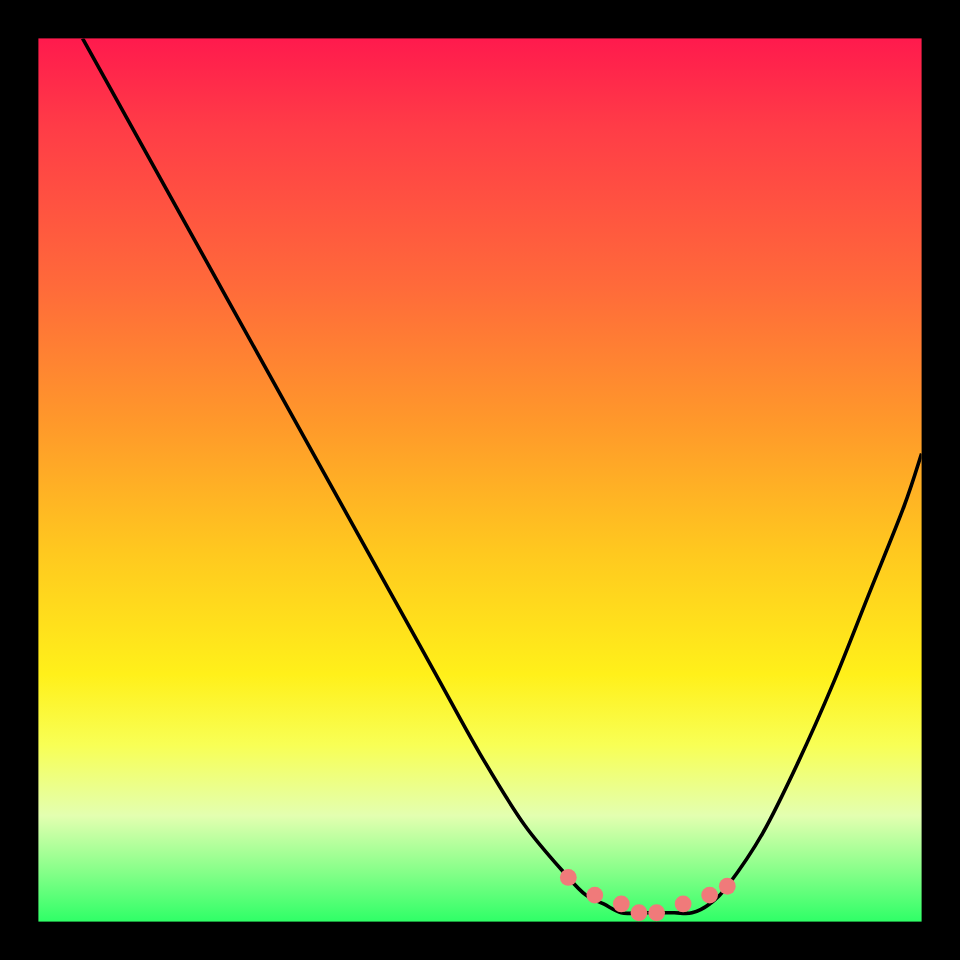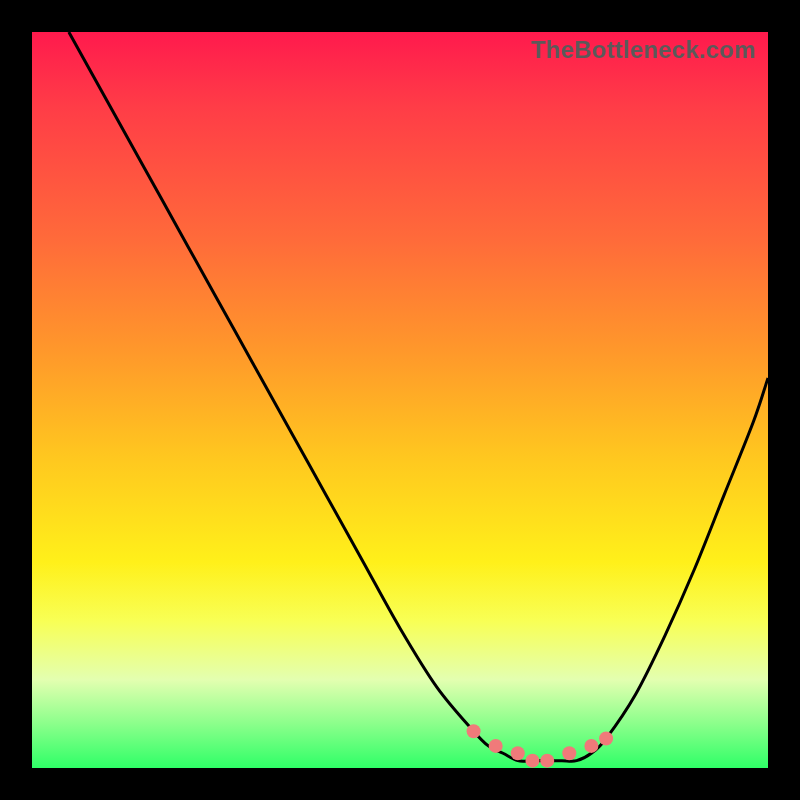--- a/index.html
+++ b/index.html
@@ -65,21 +65,20 @@
   .pink-dots circle {
     fill: #f07a7a;
   }
 </style>
 </head>
 <body>
 
 <div class="frame">
   <div class="plot">
 
-    <div class="watermark">TheBottleneck.com</div>
 
     <svg class="curve" viewBox="0 0 736 736" preserveAspectRatio="none">
 
       <path class="curve-path" d="M 36.800000000000004,0 C 42.93333333333334,11.040000000000001 61.33333333333334,44.16000000000001 73.60000000000001,66.24000000000001 C 85.86666666666667,88.32000000000001 98.13333333333333,110.40000000000002 110.39999999999999,132.48000000000002 C 122.66666666666666,154.56000000000003 134.93333333333334,176.64000000000004 147.20000000000002,198.72000000000003 C 159.4666666666667,220.8 171.73333333333335,242.88 184,264.96 C 196.26666666666665,287.03999999999996 208.53333333333333,309.12 220.79999999999998,331.2 C 233.06666666666663,353.28 245.3333333333333,375.36 257.59999999999997,397.44 C 269.8666666666666,419.52 282.1333333333334,441.6 294.40000000000003,463.68 C 306.6666666666667,485.76 318.93333333333334,507.84 331.2,529.92 C 343.46666666666664,552 355.73333333333335,575.3066666666666 368,596.16 C 380.26666666666665,617.0133333333333 392.53333333333336,637.8666666666666 404.8,655.04 C 417.06666666666666,672.2133333333334 433.0133333333333,689.3866666666668 441.59999999999997,699.2 C 450.1866666666666,709.0133333333333 451.4133333333333,710.24 456.32,713.92 C 461.2266666666667,717.5999999999999 466.1333333333333,718.8266666666666 471.04,721.28 C 475.9466666666667,723.7333333333333 480.85333333333335,727.4133333333333 485.76000000000005,728.64 C 490.66666666666674,729.8666666666667 495.5733333333334,728.64 500.48,728.64 C 505.38666666666666,728.64 510.2933333333333,728.64 515.1999999999999,728.64 C 520.1066666666666,728.64 525.0133333333333,728.64 529.92,728.64 C 534.8266666666666,728.64 539.7333333333333,729.8666666666667 544.64,728.64 C 549.5466666666666,727.4133333333333 554.4533333333334,724.96 559.36,721.28 C 564.2666666666667,717.5999999999999 566.72,716.3733333333332 574.08,706.56 C 581.44,696.7466666666667 593.7066666666667,679.5733333333333 603.52,662.4 C 613.3333333333333,645.2266666666667 623.1466666666668,624.3733333333333 632.96,603.52 C 642.7733333333333,582.6666666666666 652.5866666666667,560.5866666666666 662.4,537.28 C 672.2133333333333,513.9733333333334 682.0266666666666,488.2133333333333 691.8399999999999,463.68 C 701.6533333333332,439.1466666666667 713.92,409.7066666666667 721.28,390.08000000000004 C 728.64,370.4533333333334 733.5466666666666,353.28 736,345.91999999999996"></path>
 
       <g class="pink-dots">
           <circle cx="441.59999999999997" cy="699.2" r="7"></circle>
           <circle cx="463.68" cy="713.92" r="7"></circle>
           <circle cx="485.76000000000005" cy="721.28" r="7"></circle>
           <circle cx="500.48" cy="728.64" r="7"></circle>

